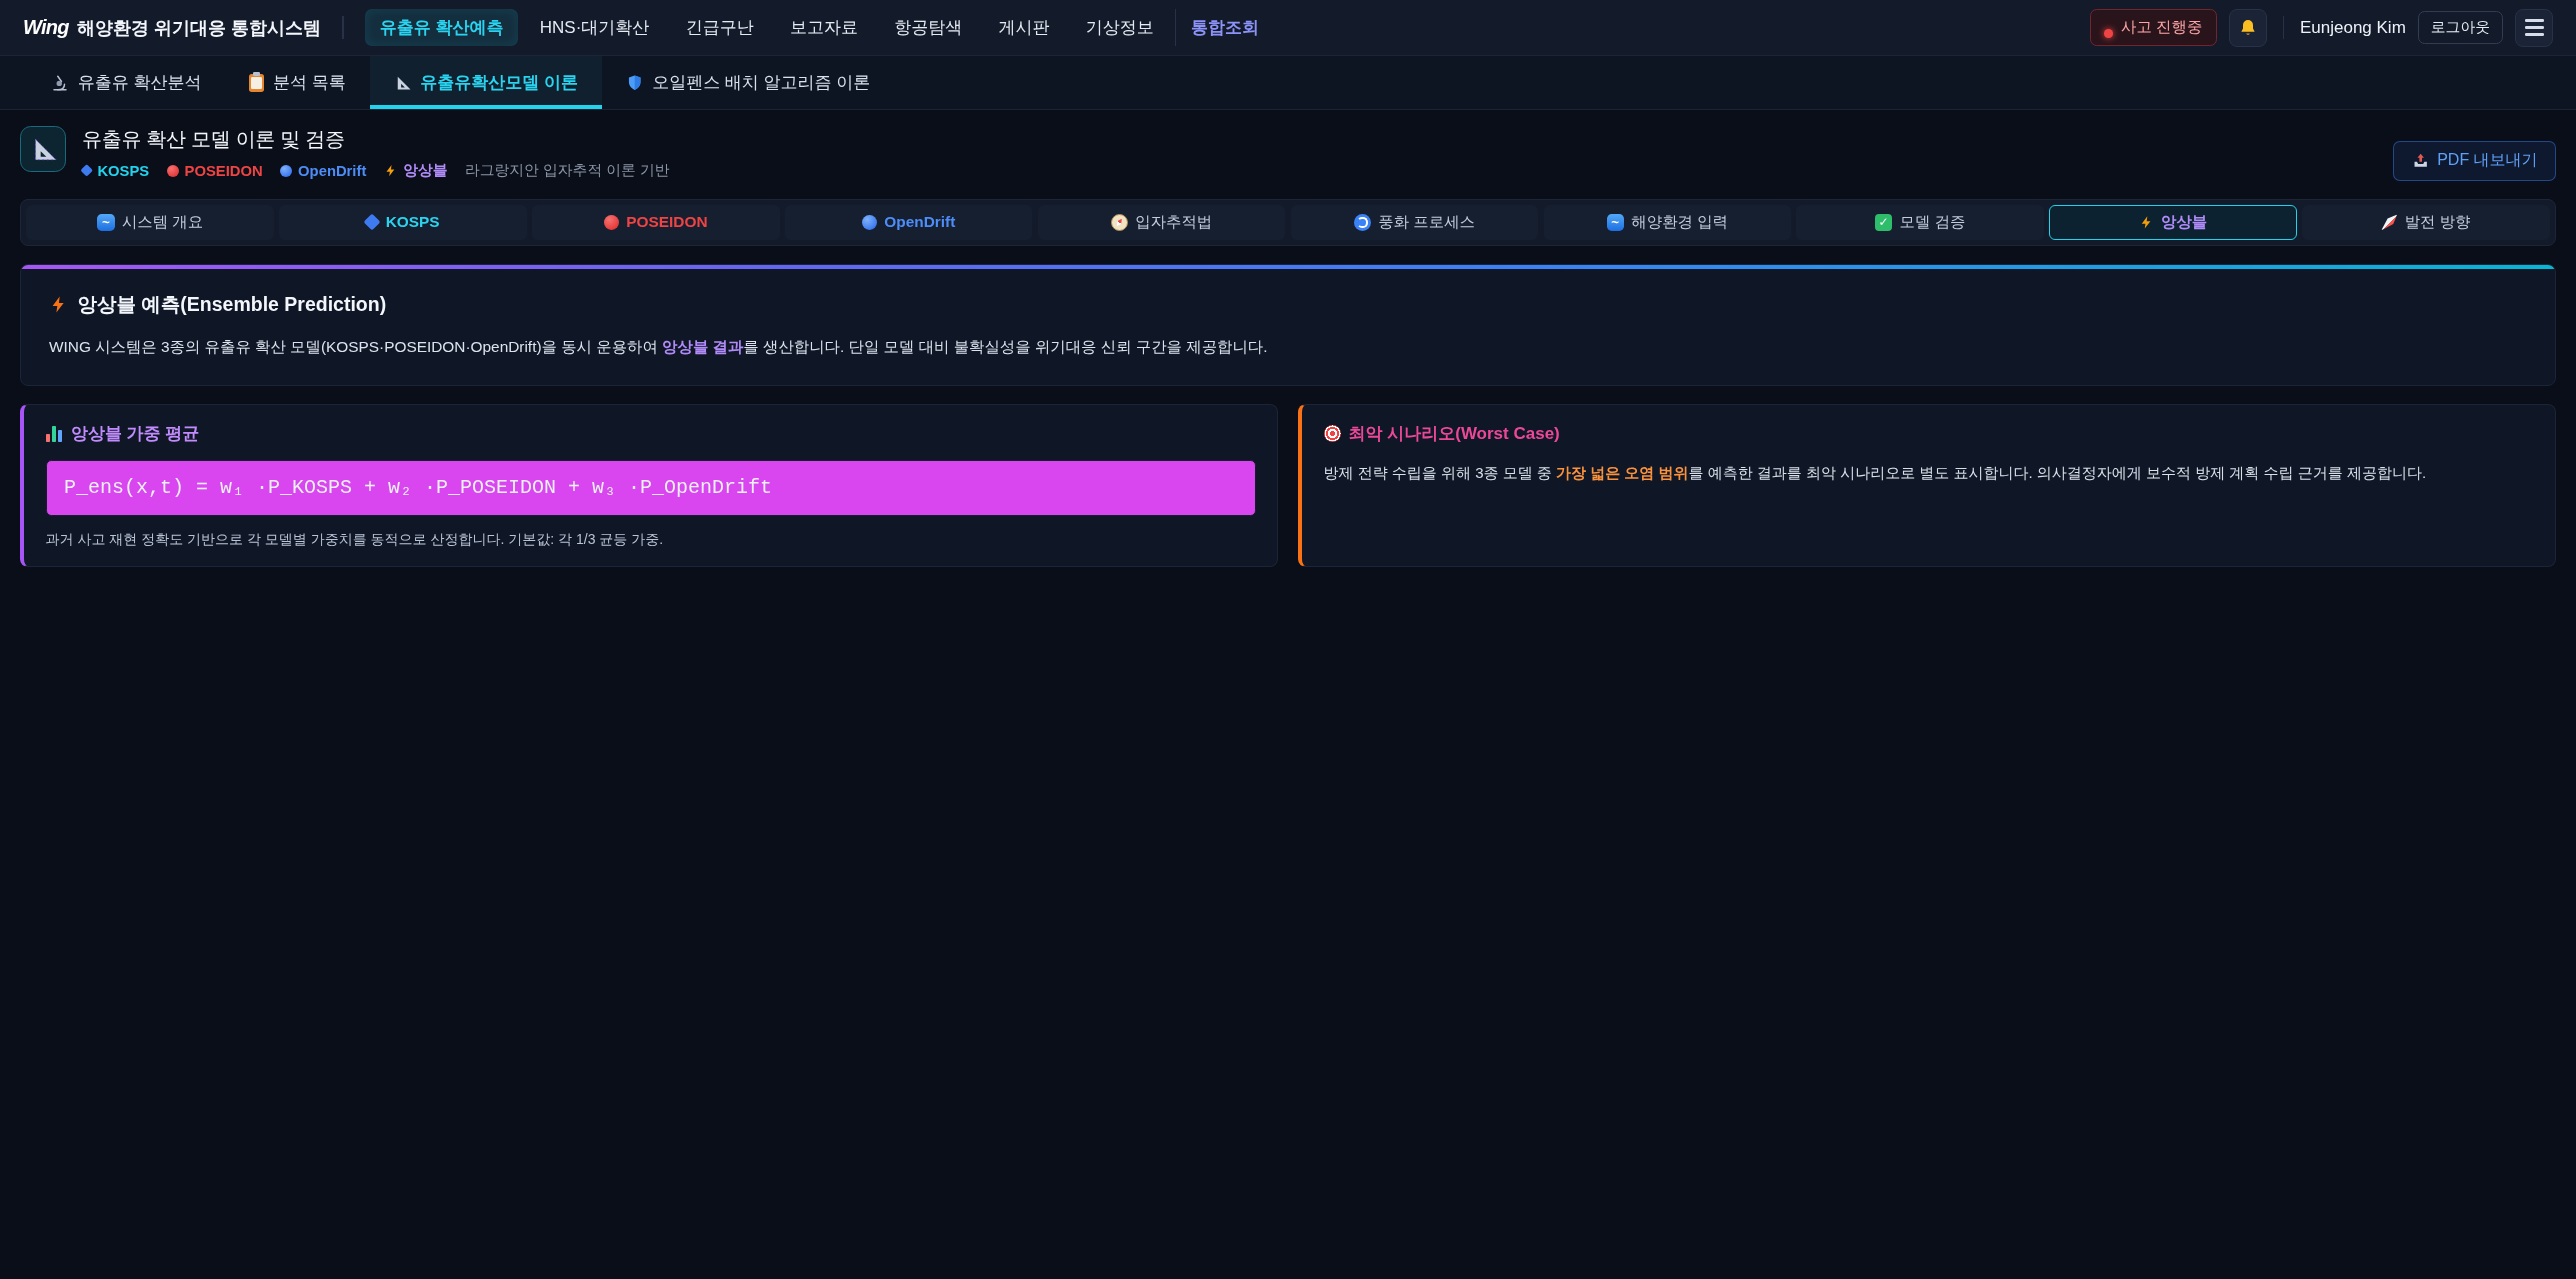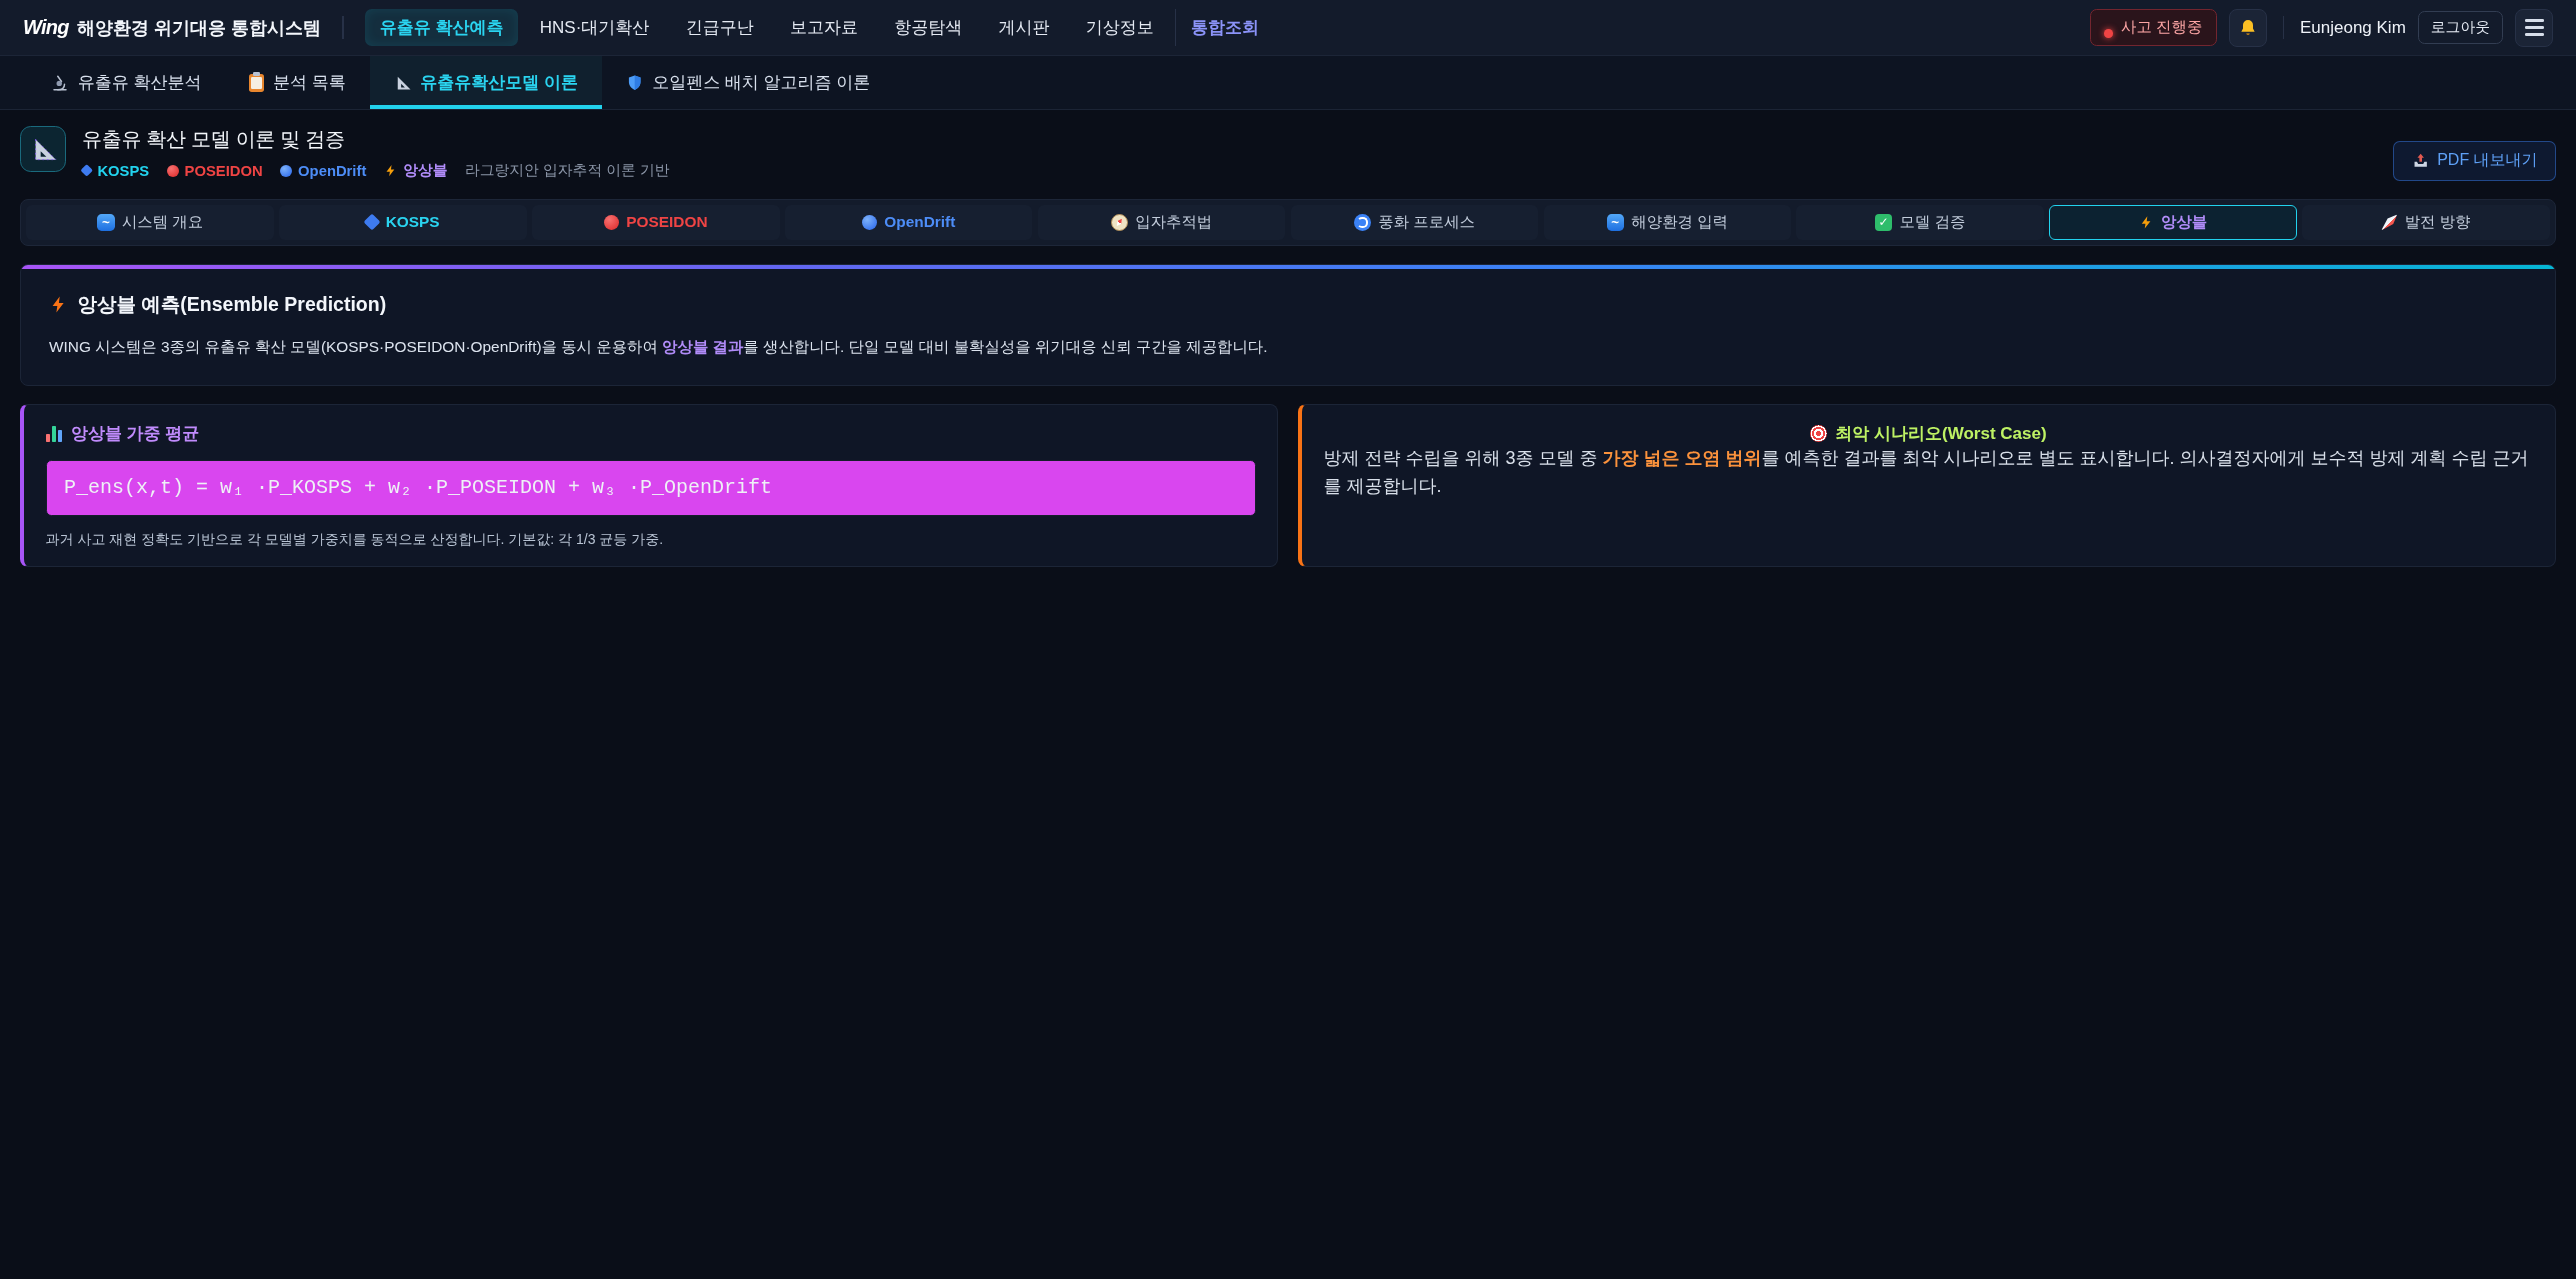--- a/index.html
+++ b/index.html
@@ -115,28 +115,28 @@
 
   
   .cards-row { margin:17.4px 20px 0 20px; display:grid; grid-template-columns:1fr 1fr; gap:20px; align-items:stretch; }
   .card {
     background:#0f1626; border:0.7px solid #1c2537; border-radius:8px; padding:17.4px 21.5px;
   }
   .card.purple-edge { border-left:4px solid #a855f7; }
   .card.orange-edge { border-left:4px solid #f97316; }
   .card-title { display:flex; align-items:center; gap:8px; font-size:17px; font-weight:bold; }
   .card.purple-edge .card-title { color:#c08bfc; }
-  .card.orange-edge .card-title { color:#bef264;justify-content:center; }
+  .card.orange-edge .card-title { color:#ec4899; }
   .code-box {
     margin-top:14.8px; background:#d946ef; border:0.7px solid #161d2c; border-radius:5.4px;
     padding:15.4px 17.4px; font-family:Liberation Mono, monospace;
     font-size:20px; color:#eef1f6; white-space:nowrap;
   }
   .card-note { margin-top:14.8px; font-size:14px; color:#b9c4d4; }
-  .card-body { margin-top:0; font-size:18px; color:#d9e0ea; line-height:1.55; }
+  .card-body { margin-top:16px; font-size:15px; color:#d9e0ea; line-height:1.55; }
 
   
   .shp { display:inline-flex; align-items:center; justify-content:center; flex:none; }
   .shp-diamond { width:12px; height:12px; background:#3e7bf0; border-radius:2px; transform:rotate(45deg); }
   .shp-diamond.sm { width:9.4px; height:9.4px; }
   .shp-circle { width:14.8px; height:14.8px; border-radius:50%; }
   .shp-circle.sm { width:12px; height:12px; }
   .red-bg { background:radial-gradient(circle at 35% 30%, #f87171, #dc2626); }
   .blue-bg { background:radial-gradient(circle at 35% 30%, #7db2fb, #2563eb); }
   .shp-check { width:17.4px; height:17.4px; border-radius:4px; background:#2ebd6b; color:#fff; font-size:12px; font-weight:bold; }

